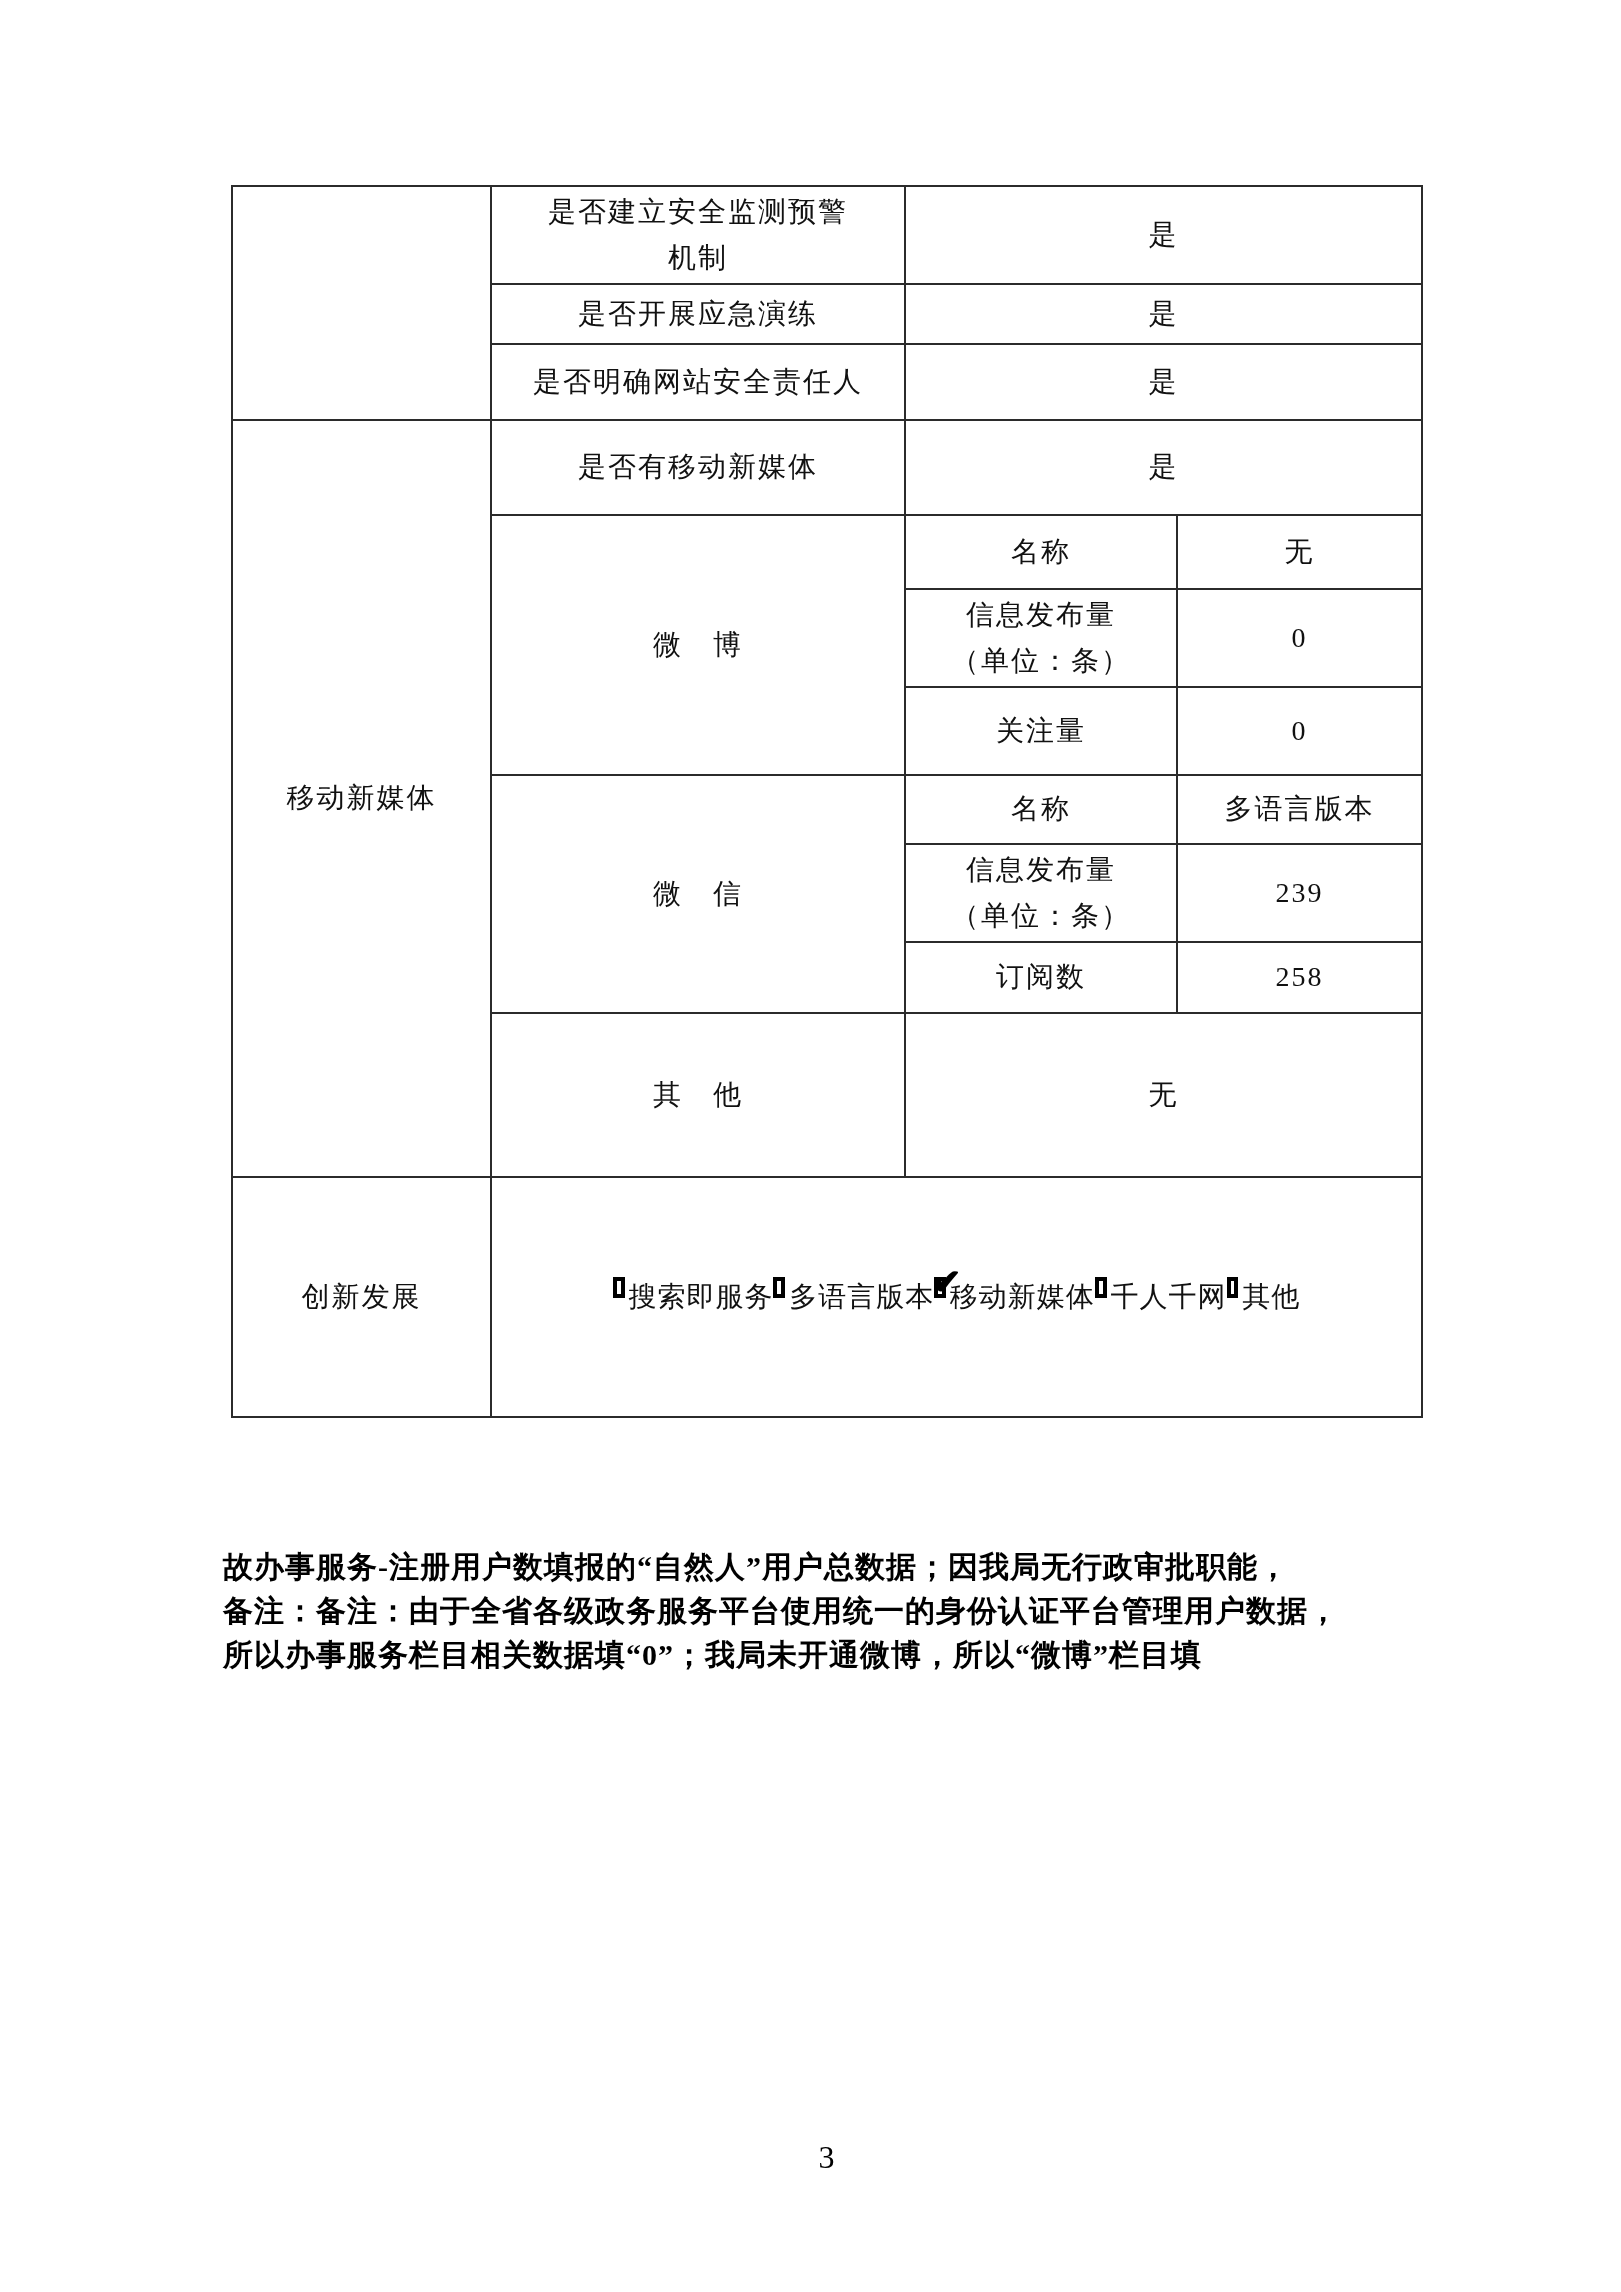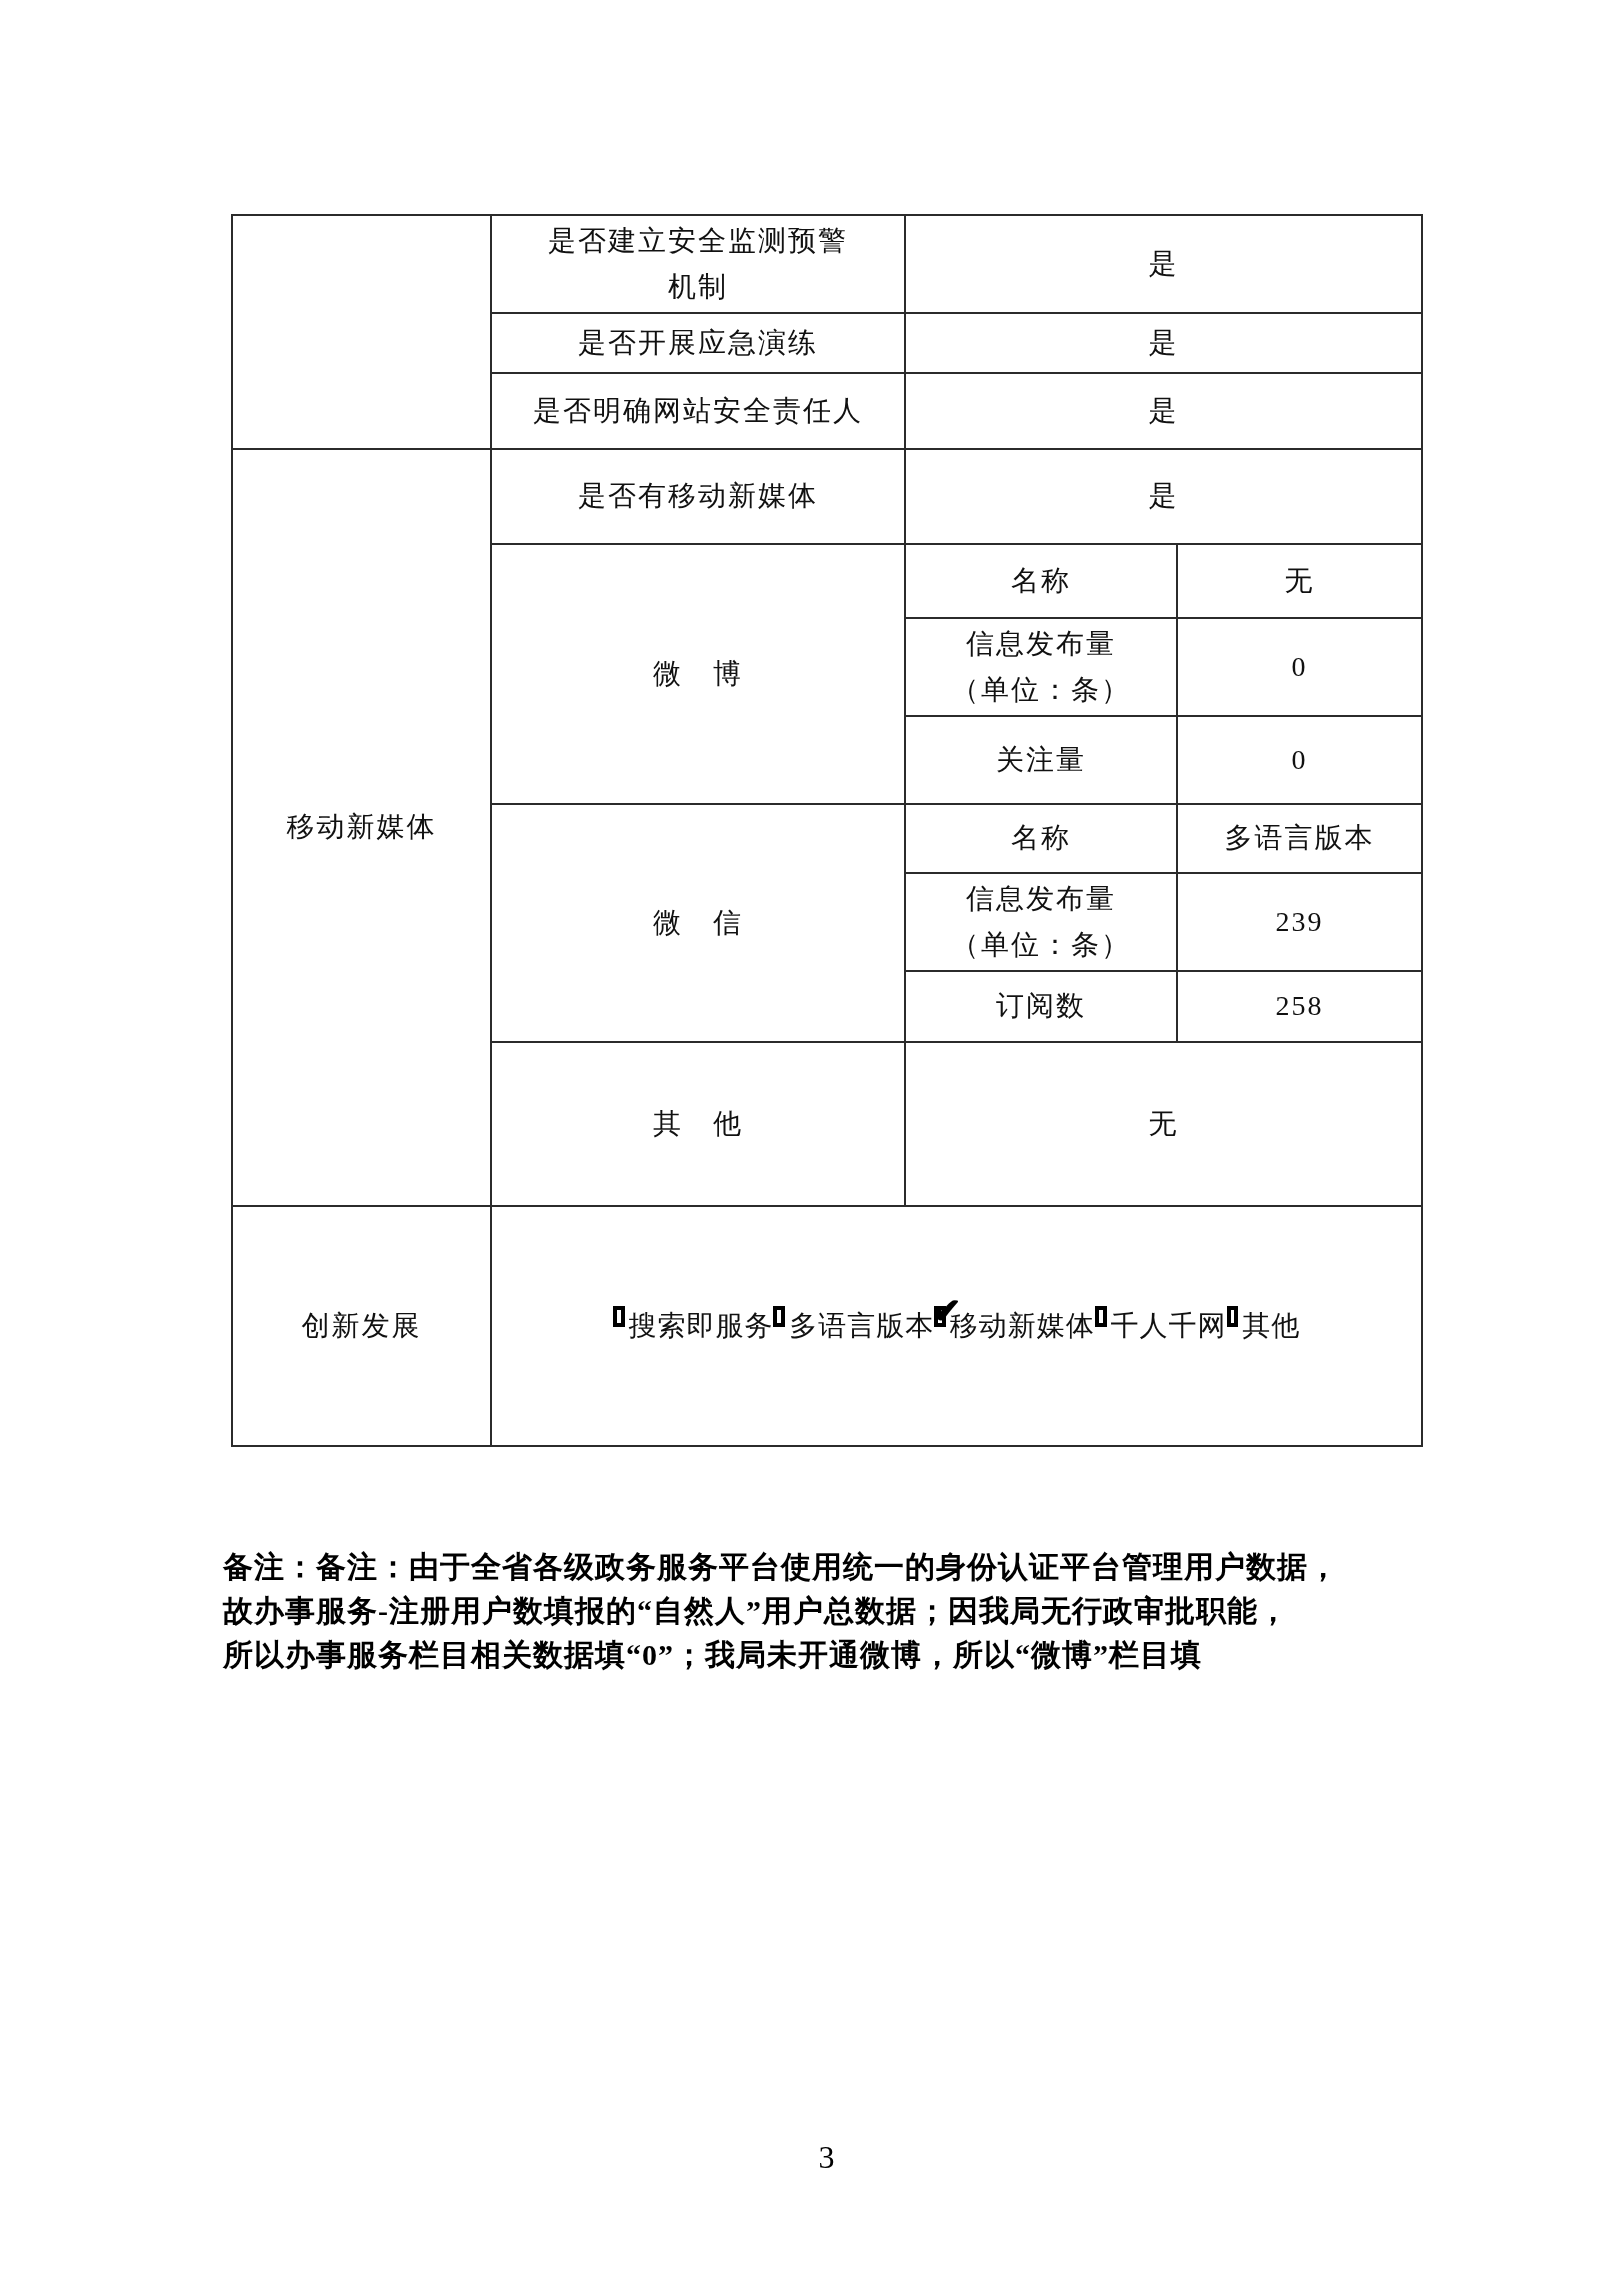--- a/index.html
+++ b/index.html
@@ -8,21 +8,21 @@
   .page {
     position:relative;
     width:1621px; height:2293px;
     background:#ffffff;
     overflow:hidden;
     color:#111111;
   }
 
   
   table.report {
-    position:absolute; left:231px; top:214px;
+    position:absolute; left:231px; top:185px;
     width:1190px;
     border-collapse:collapse;
     table-layout:fixed;
     padding-left:11px;
   }
   table.report td {
     border:2px solid #2b2b2b;
     font-size:28px;
     line-height:1.45;
     text-align:center;
@@ -194,21 +194,21 @@
             <span class="cb-label">其他</span>
           </span>
 
         </div>
       </td>
     </tr>
   </tbody>
     </table>
 
   <div class="note">
+    <div>故办事服务-注册用户数填报的“自然人”用户总数据；因我局无行政审批职能，</div>
     <div>备注：备注：由于全省各级政务服务平台使用统一的身份认证平台管理用户数据，</div>
-    <div>故办事服务-注册用户数填报的“自然人”用户总数据；因我局无行政审批职能，</div>
     <div>所以办事服务栏目相关数据填“0”；我局未开通微博，所以“微博”栏目填</div>
   </div>
 
   <div class="page-number">3</div>
 
 </div>
 
 
 </body></html>

